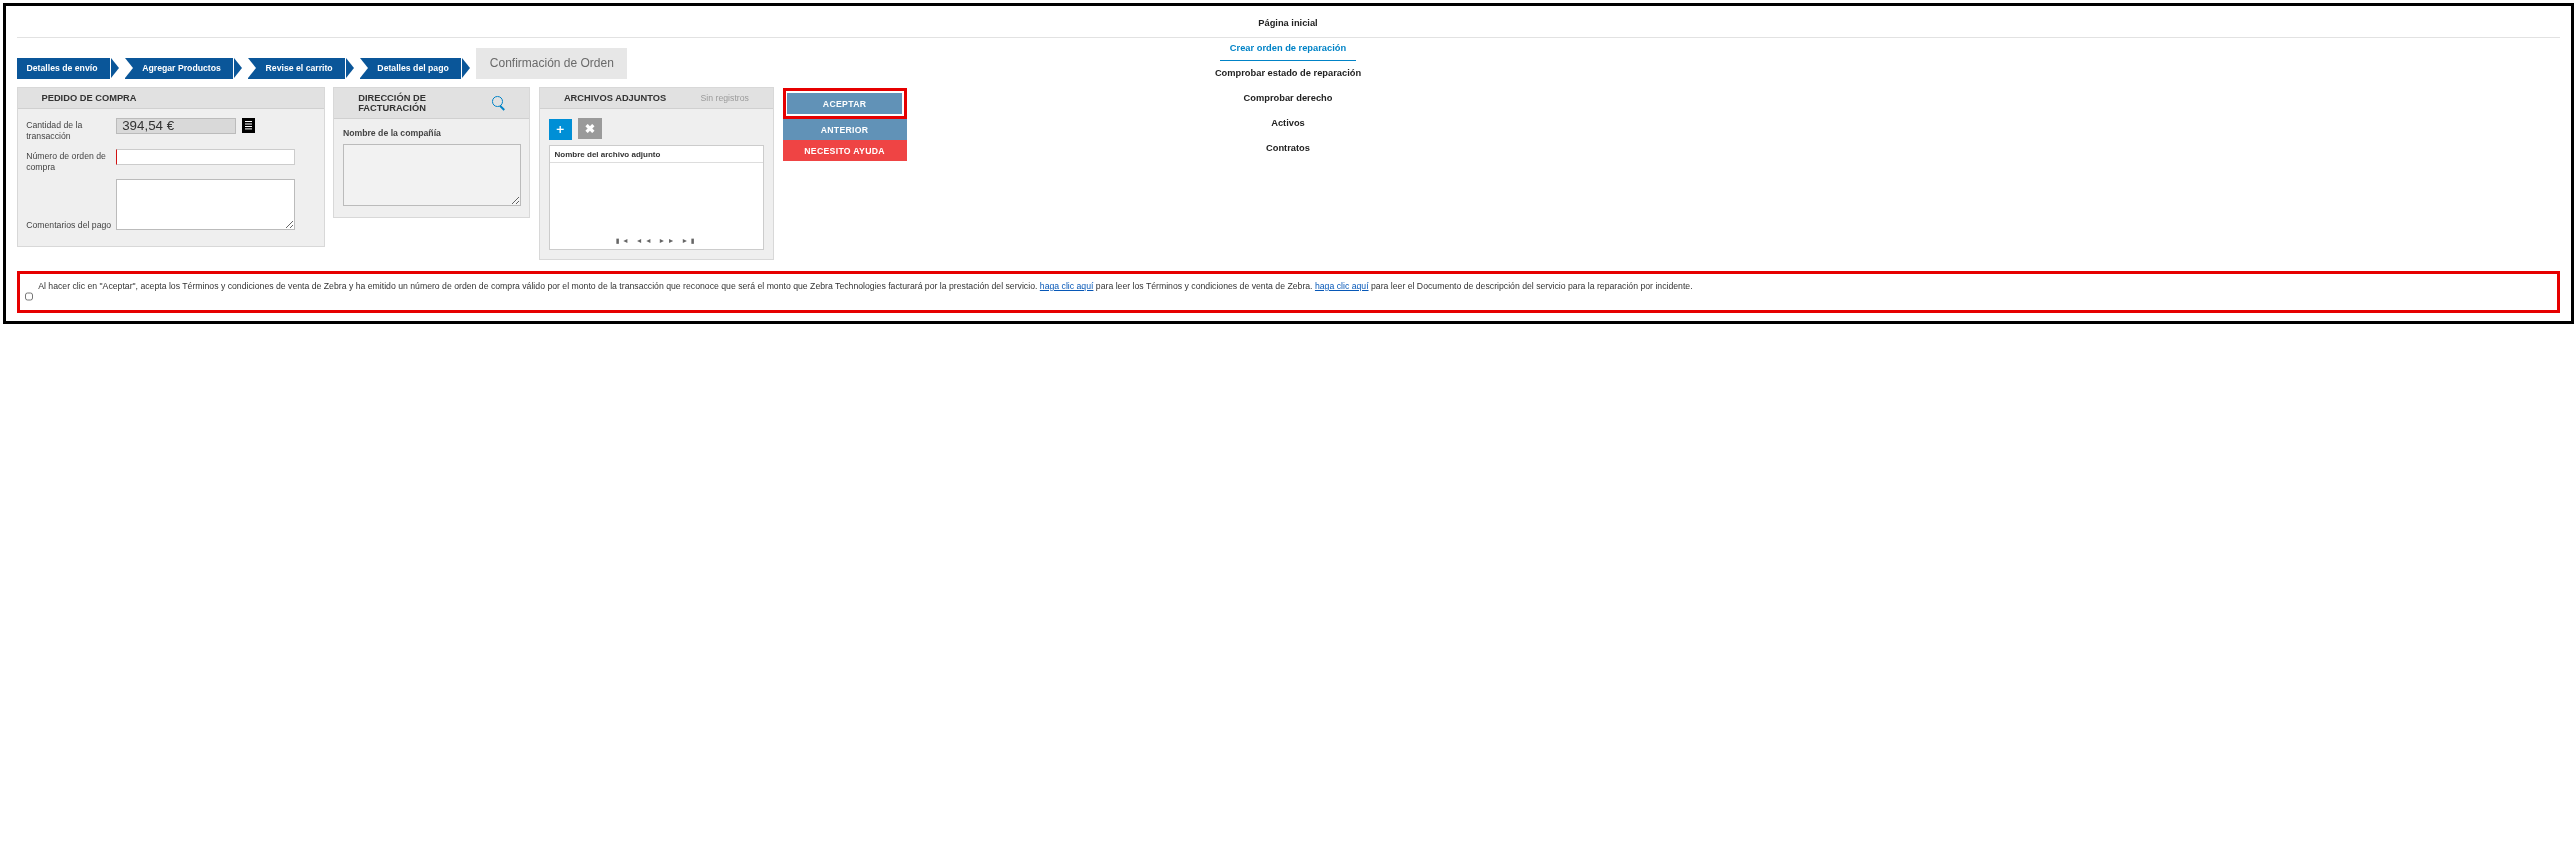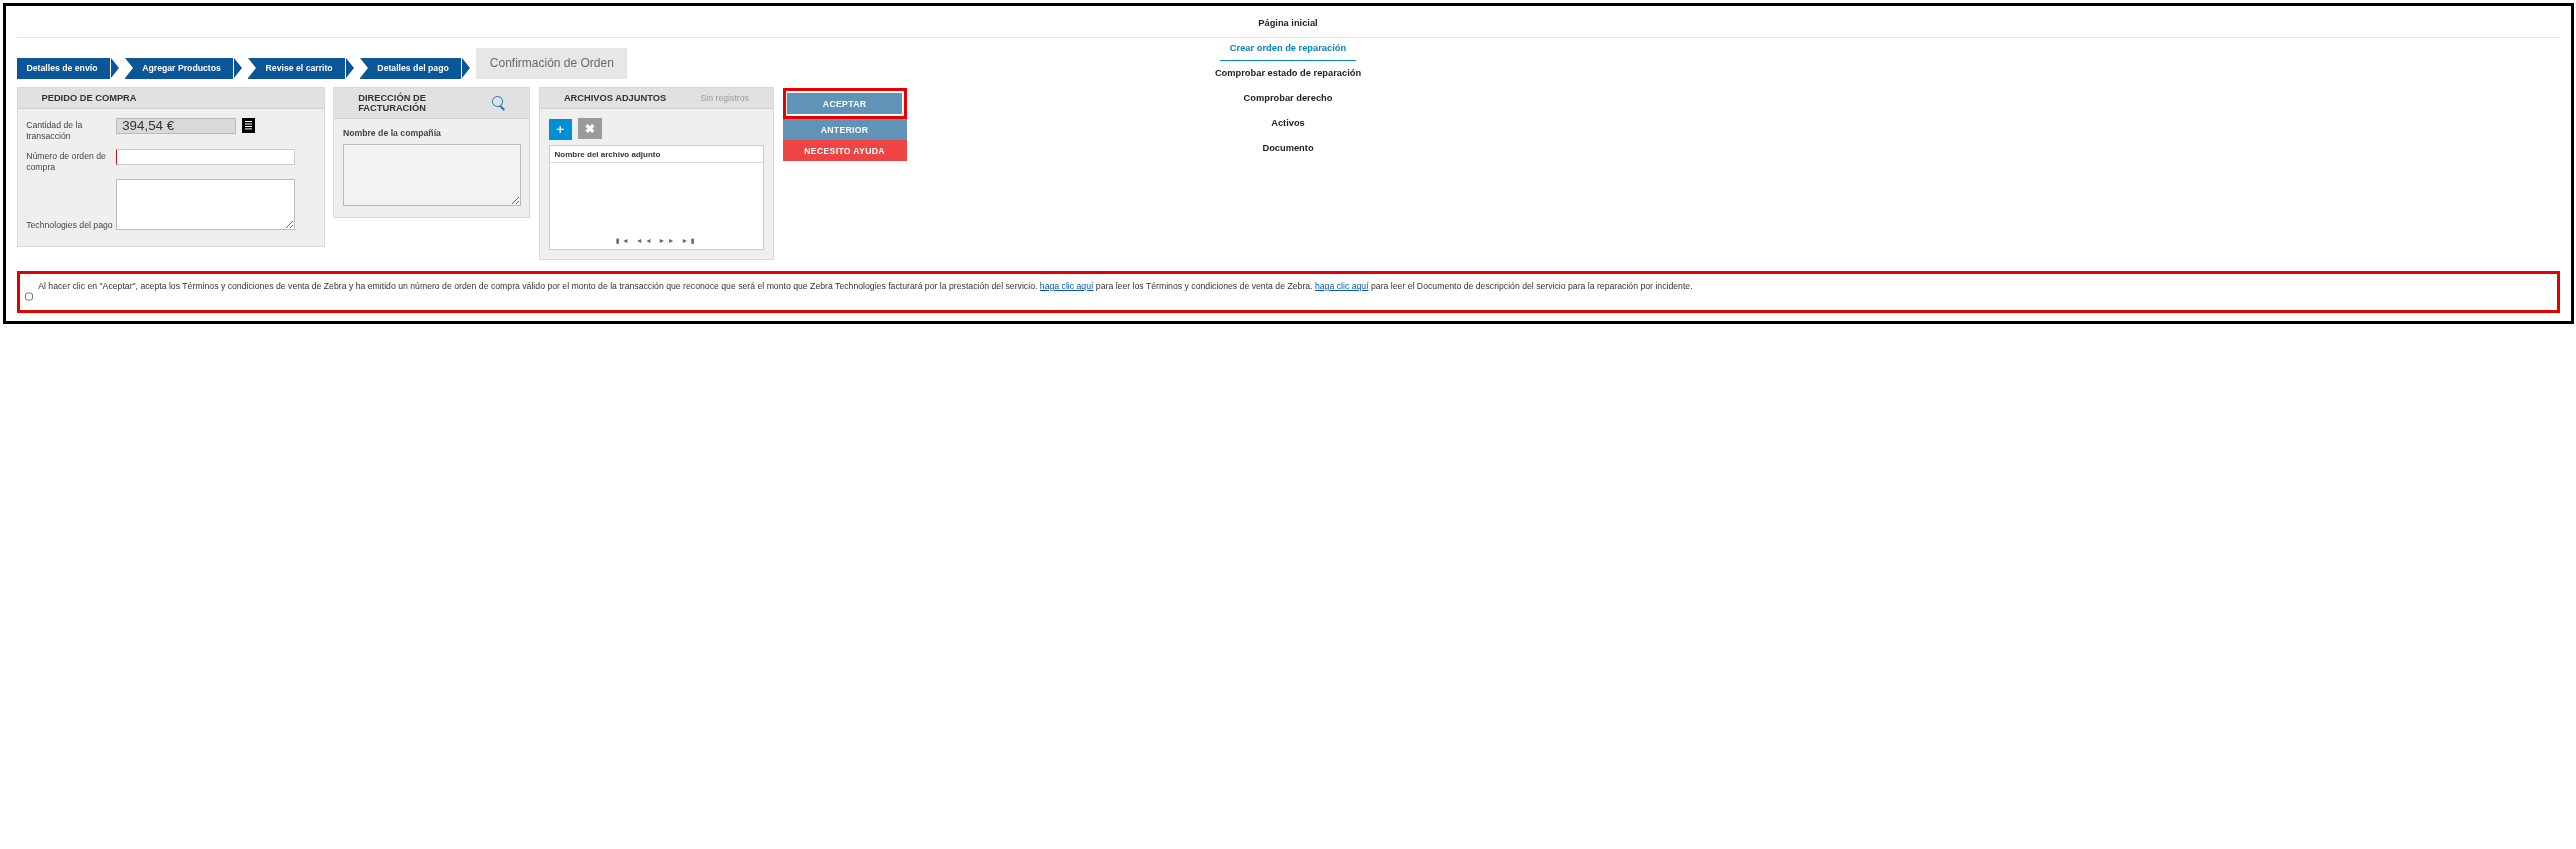--- a/index.html
+++ b/index.html
@@ -57,21 +57,21 @@
 <body>
 
 <div class="frame">
 
   <div class="topnav">
     <div class="item">Página inicial</div>
     <div class="item active">Crear orden de reparación</div>
     <div class="item">Comprobar estado de reparación</div>
     <div class="item">Comprobar derecho</div>
     <div class="item">Activos</div>
-    <div class="item">Documento</div>
+    <div class="item">Contratos</div>
   </div>
 
   <div class="progress">
     <div class="chev first">Detalles de envío</div>
     <div class="chev">Agregar Productos</div>
     <div class="chev">Revise el carrito</div>
     <div class="chev">Detalles del pago</div>
     <div class="prog-inactive">Confirmación de Orden</div>
   </div>
 
@@ -87,21 +87,21 @@
             <span class="doc-icon"></span>
           </div>
         </div>
         <div class="row">
           <label>Número de orden de compra</label>
           <div class="ctrl">
             <input type="text" class="req" value="" style="">
           </div>
         </div>
         <div class="row" style="align-items:flex-end;">
-          <label>Technologies del pago</label>
+          <label>Comentarios del pago</label>
           <div class="ctrl">
             <textarea class="comments" style=""></textarea>
           </div>
         </div>
       </div>
     </div>
 
     <div class="card col2">
       <div class="card-head">
         <span>DIRECCIÓN DE FACTURACIÓN</span>

